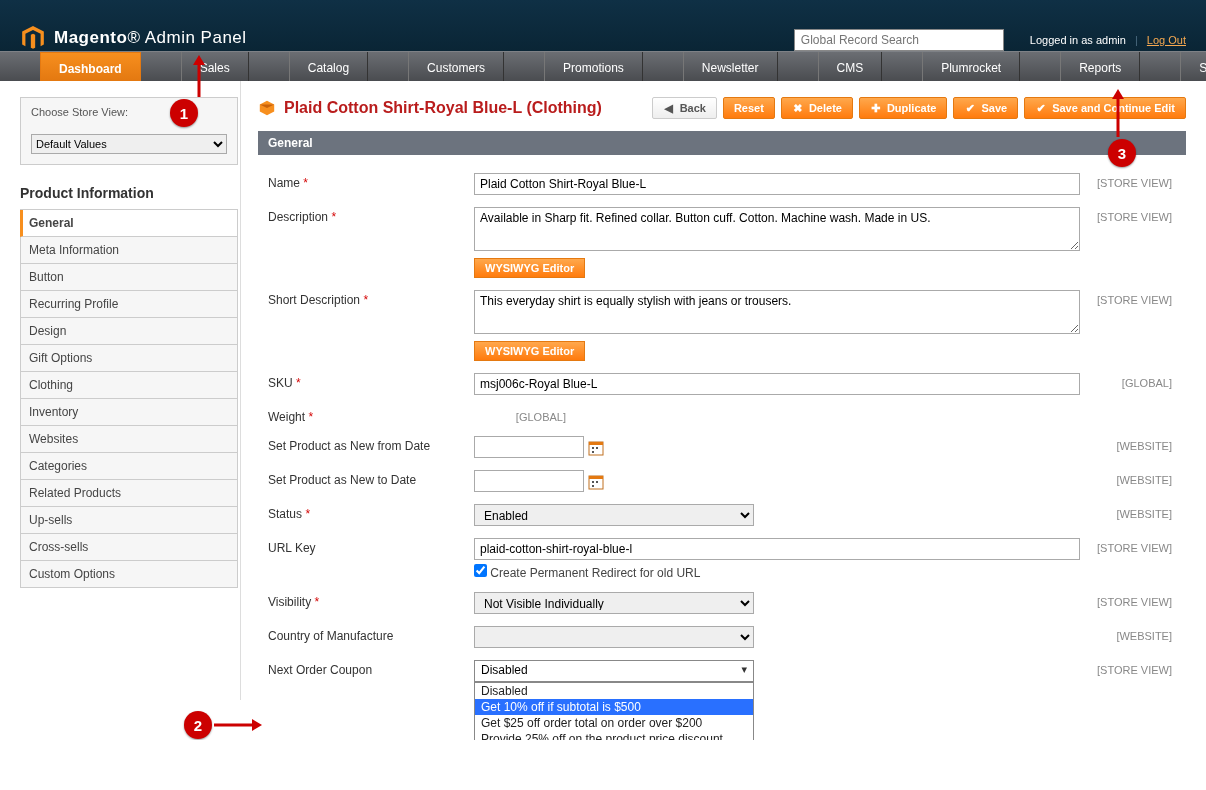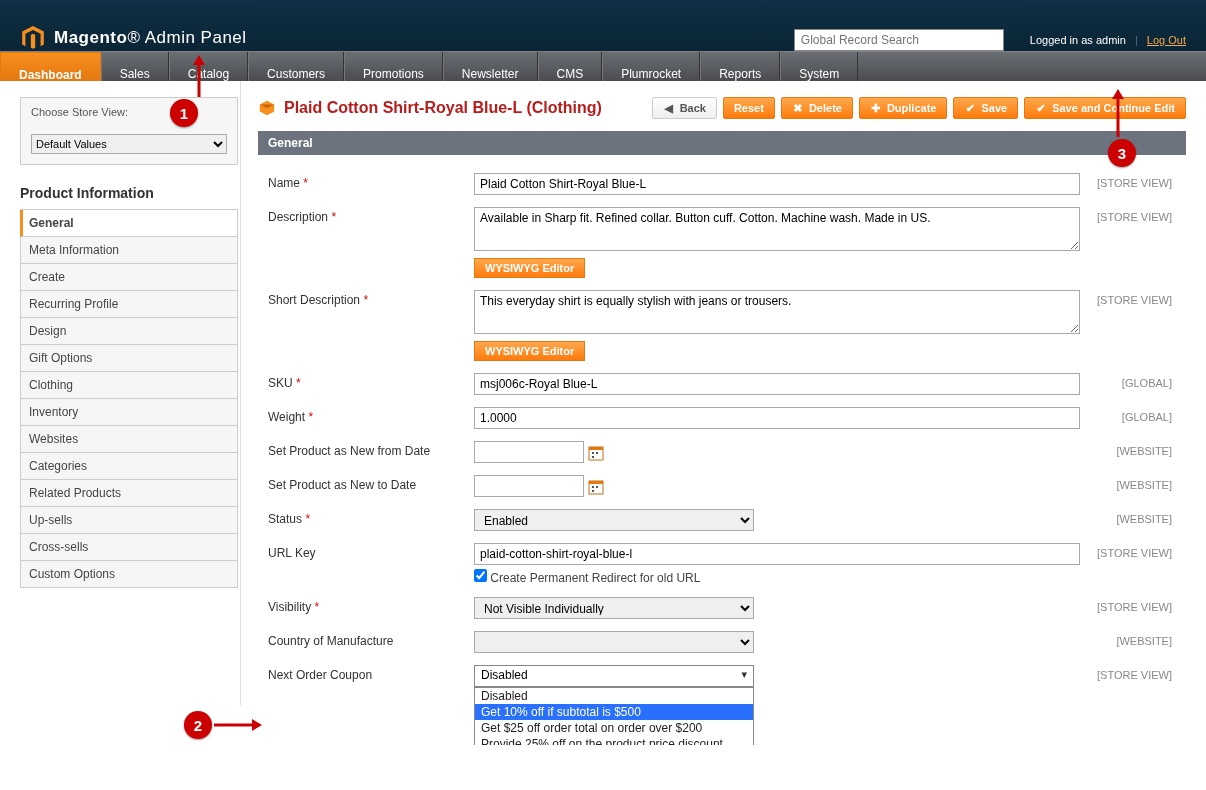--- a/index.html
+++ b/index.html
@@ -8,21 +8,21 @@
 .logo-wrap { display: flex; align-items: center; gap: 8px; }
 .logo-icon { width: 26px; height: 26px; }
 .logo-text { font-size: 17px; letter-spacing: .5px; }
 .logo-text b { font-weight: bold; }
 .header-right { margin-left: auto; display: flex; align-items: center; gap: 26px; }
 .search-box { width: 210px; height: 22px; padding: 2px 6px; font-size: 12px; border: 1px solid #888; }
 .header-login { font-size: 11px; }
 .header-login a { color: #f7a950; text-decoration: underline; }
 .sep { color: #4a6a7f; margin: 0 6px; }
 .nav { background: linear-gradient(#6b6e73, #4a4c50); display: flex; height: 30px; border-top: 1px solid #7e8186; }
-.nav-item { color: #fff; padding: 7px 18px; line-height: 30px; font-size: 12px; border-right: 1px solid #333; border-left:1px solid #777; cursor: pointer; }
+.nav-item { color: #fff; padding: 1px 18px; line-height: 30px; font-size: 12px; border-right: 1px solid #333; border-left:1px solid #777; cursor: pointer; margin-left: 40px; }
 .nav-item.active { background: linear-gradient(#f78f1e, #e47911); font-weight: bold; border:1px solid #e47911; }
 .main { display: flex; padding: 16px 20px 40px 20px; gap: 20px; position: relative; }
 .sidebar { width: 218px; flex-shrink: 0; }
 .store-view { border: 1px solid #ccc; background: #f6f6f6; padding: 8px 10px 10px 10px; margin-bottom: 18px; position: relative; }
 .store-view-label { font-size: 11px; color: #555; margin-bottom: 16px; display: block; }
 .store-view select { width: 100%; height: 20px; font-size: 11px; border:1px solid #aaa; }
 .callout { position: absolute; width: 28px; height: 28px; background: #c00; border-radius: 50%; color: #fff; font-weight: bold; font-size: 15px; display: flex; align-items: center; justify-content: center; z-index: 50; box-shadow: 0 1px 2px rgba(0,0,0,.4); }
 .arrow-red { position: absolute; z-index: 49; }
 .section-title { font-weight: bold; font-size: 14px; color: #333; margin-bottom: 6px; padding: 2px 0; }
 .tabs { border-top: 1px solid #ccc; }
@@ -116,21 +116,21 @@
 
   <div class="sidebar">
     <div class="store-view">
       <span class="store-view-label">Choose Store View:</span>
       <select><option>Default Values</option></select>
     </div>
     <div class="section-title">Product Information</div>
     <div class="tabs" id="tabs">
         <div class="tab active">General</div>
         <div class="tab">Meta Information</div>
-        <div class="tab">Create</div>
+        <div class="tab">Button</div>
         <div class="tab">Recurring Profile</div>
         <div class="tab">Design</div>
         <div class="tab">Gift Options</div>
         <div class="tab">Clothing</div>
         <div class="tab">Inventory</div>
         <div class="tab">Websites</div>
         <div class="tab">Categories</div>
         <div class="tab">Related Products</div>
         <div class="tab">Up-sells</div>
         <div class="tab">Cross-sells</div>
@@ -198,21 +198,20 @@
       </div>
 
       <div class="form-row">
         <div class="form-label"><span>SKU</span> <span class="req">*</span></div>
         <div class="form-field"><input type="text" value="msj006c-Royal Blue-L" style=""></div>
         <div class="form-scope">[GLOBAL]</div>
       </div>
 
       <div class="form-row">
         <div class="form-label"><span>Weight</span> <span class="req">*</span></div>
-        <div class="form-field"><input type="text" value="1.0000" style=""></div>
         <div class="form-scope">[GLOBAL]</div>
       </div>
 
       <div class="form-row">
         <div class="form-label">Set Product as New from Date</div>
         <div class="form-field"><input type="text" class="short" value="" style=""><svg class="cal-icon" viewBox="0 0 16 16">
               <rect x="1" y="2" width="14" height="13" fill="#fff" stroke="#c07020"></rect>
               <rect x="1" y="2" width="14" height="3" fill="#e47911"></rect>
               <rect x="4" y="7" width="2" height="2" fill="#555"></rect>
               <rect x="8" y="7" width="2" height="2" fill="#555"></rect>

